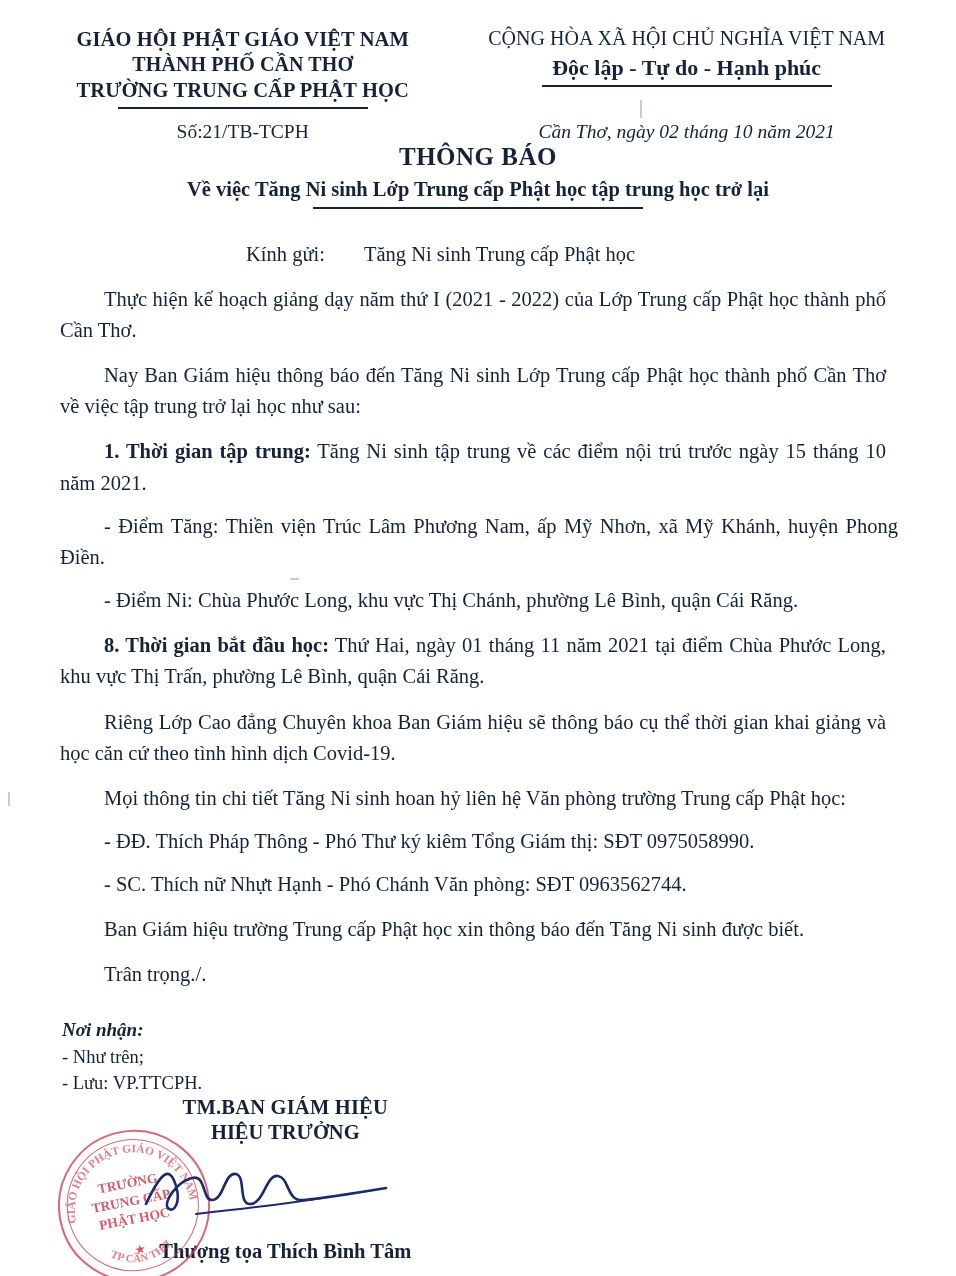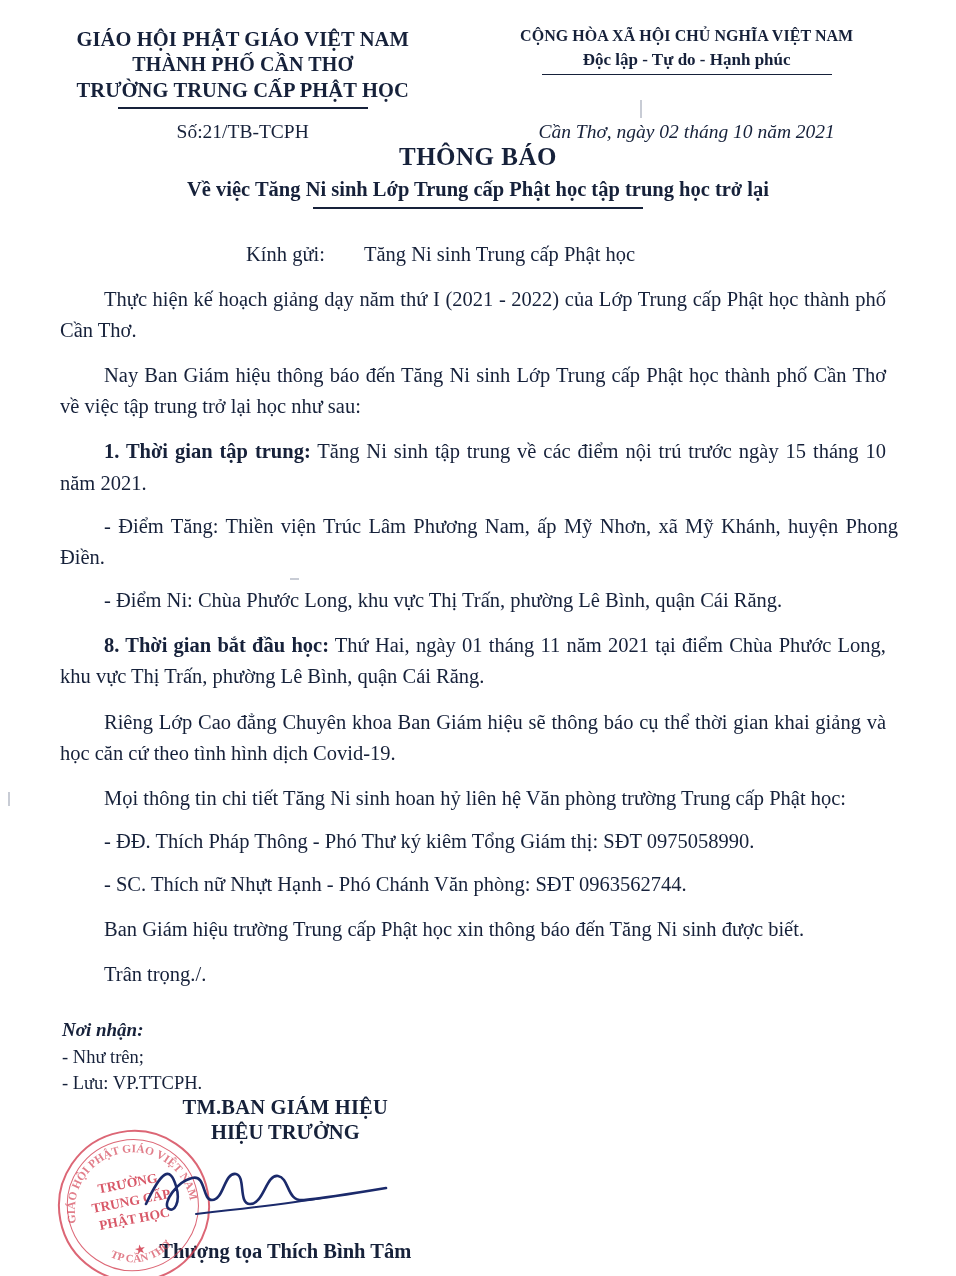--- a/index.html
+++ b/index.html
@@ -45,27 +45,27 @@
   .org-line {
     font-size: 20.5px;
     font-weight: bold;
     letter-spacing: 0.1px;
     white-space: nowrap;
   }
   .org-line.small {
     font-size: 20px;
   }
   .nation-line {
-    font-size: 16px;
-    font-weight: bold;
+    font-size: 20px;
+    font-weight: normal;
     letter-spacing: 0.05px;
     white-space: nowrap;
   }
   .motto-line {
-    font-size: 17px;
+    font-size: 22px;
     font-weight: bold;
     margin-top: 3px;
     white-space: nowrap;
   }
   .motto-rule {
     width: 290px;
     height: 1.6px;
     background: #16213a;
     margin: 3px auto 0 auto;
   }
@@ -297,21 +297,21 @@
     </div>
 
     <p class="para">Thực hiện kế hoạch giảng dạy năm thứ I (2021 - 2022) của Lớp Trung cấp Phật học thành phố Cần Thơ.</p>
 
     <p class="para">Nay Ban Giám hiệu thông báo đến Tăng Ni sinh Lớp Trung cấp Phật học thành phố Cần Thơ về việc tập trung trở lại học như sau:</p>
 
     <p class="para"><span class="bold">1. Thời gian tập trung:</span><span> Tăng Ni sinh tập trung về các điểm nội trú trước ngày 15 tháng 10 năm 2021.</span></p>
 
     <p class="dash">- Điểm Tăng: Thiền viện Trúc Lâm Phương Nam, ấp Mỹ Nhơn, xã Mỹ Khánh, huyện Phong Điền.</p>
 
-    <p class="dash">- Điểm Ni: Chùa Phước Long, khu vực Thị Trấn, phường Lê Bình, quận Cái Răng.</p>
+    <p class="dash">- Điểm Ni: Chùa Phước Long, khu vực Thị Chánh, phường Lê Bình, quận Cái Răng.</p>
 
     <p class="para"><span class="bold">8. Thời gian bắt đầu học:</span><span> Thứ Hai, ngày 01 tháng 11 năm 2021 tại điểm Chùa Phước Long, khu vực Thị Trấn, phường Lê Bình, quận Cái Răng.</span></p>
 
     <p class="para">Riêng Lớp Cao đẳng Chuyên khoa Ban Giám hiệu sẽ thông báo cụ thể thời gian khai giảng và học căn cứ theo tình hình dịch Covid-19.</p>
 
     <p class="para">Mọi thông tin chi tiết Tăng Ni sinh hoan hỷ liên hệ Văn phòng trường Trung cấp Phật học:</p>
 
     <p class="dash">- ĐĐ. Thích Pháp Thông - Phó Thư ký kiêm Tổng Giám thị: SĐT 0975058990.</p>
 
     <p class="dash">- SC. Thích nữ Nhựt Hạnh - Phó Chánh Văn phòng: SĐT 0963562744.</p>

